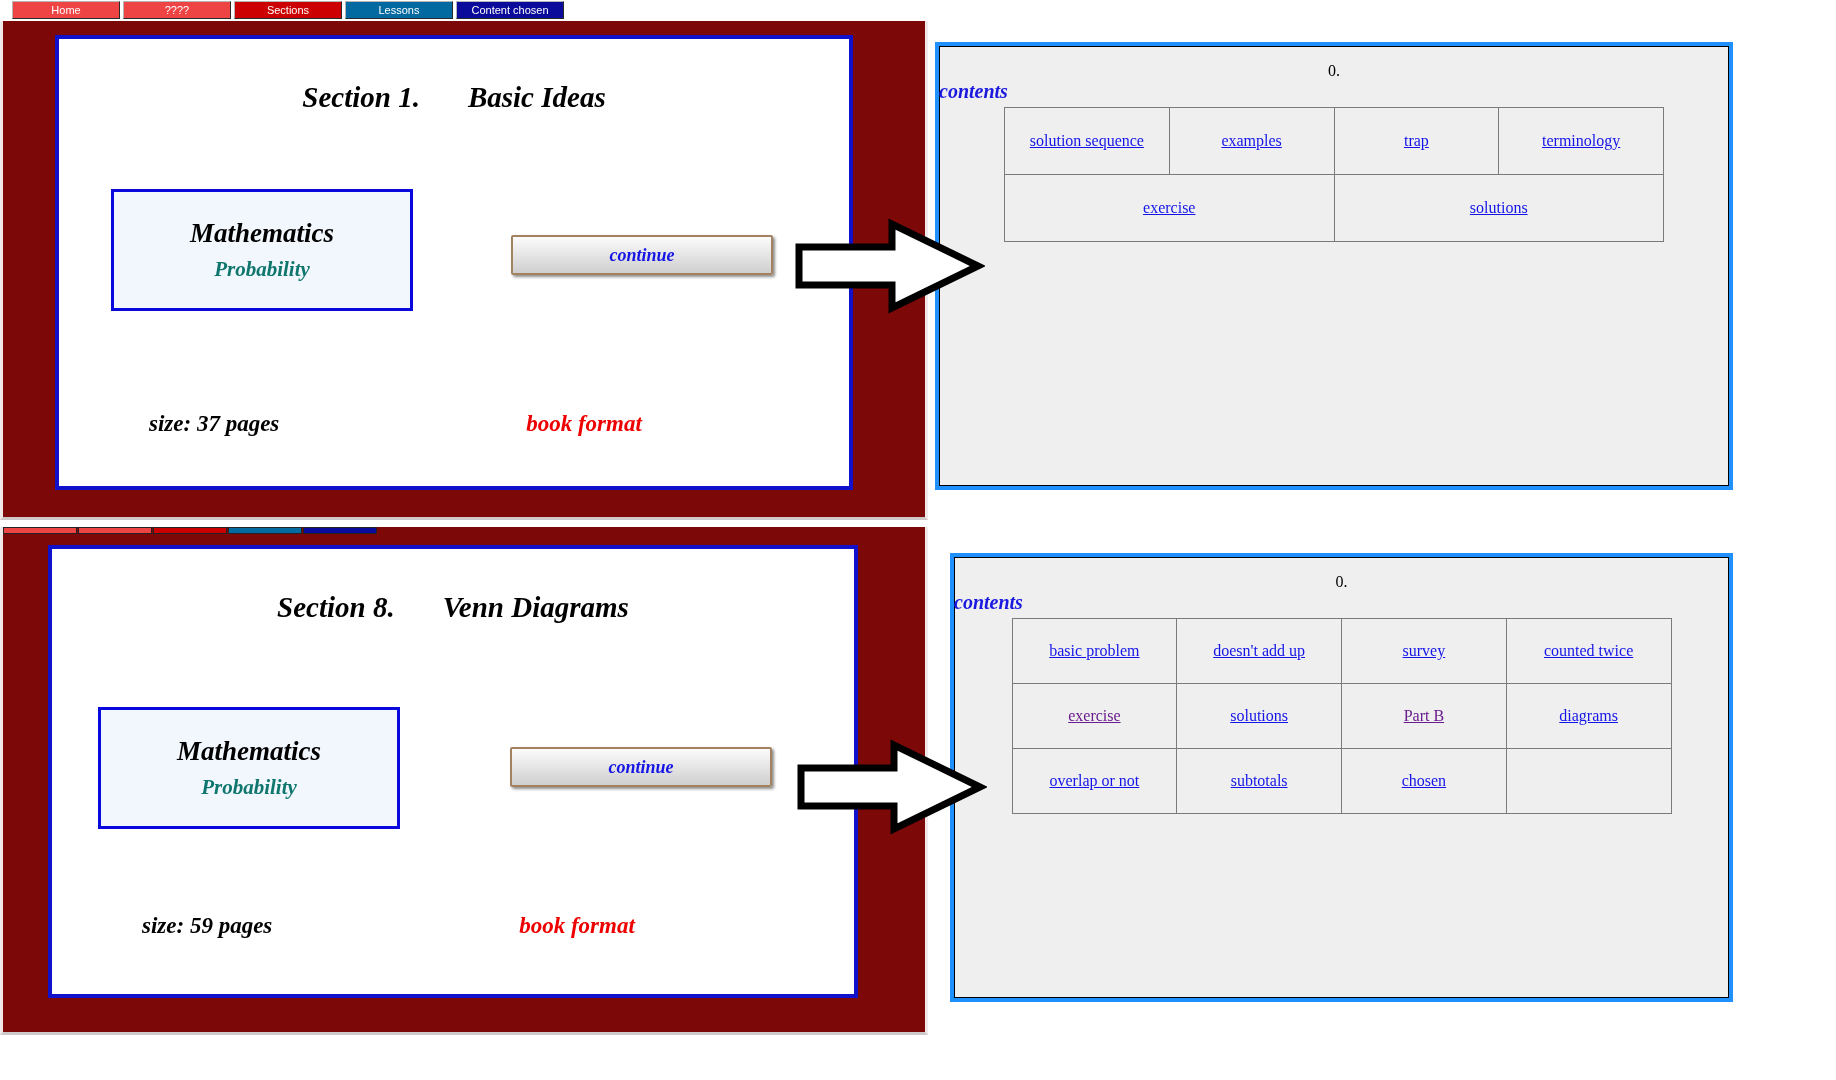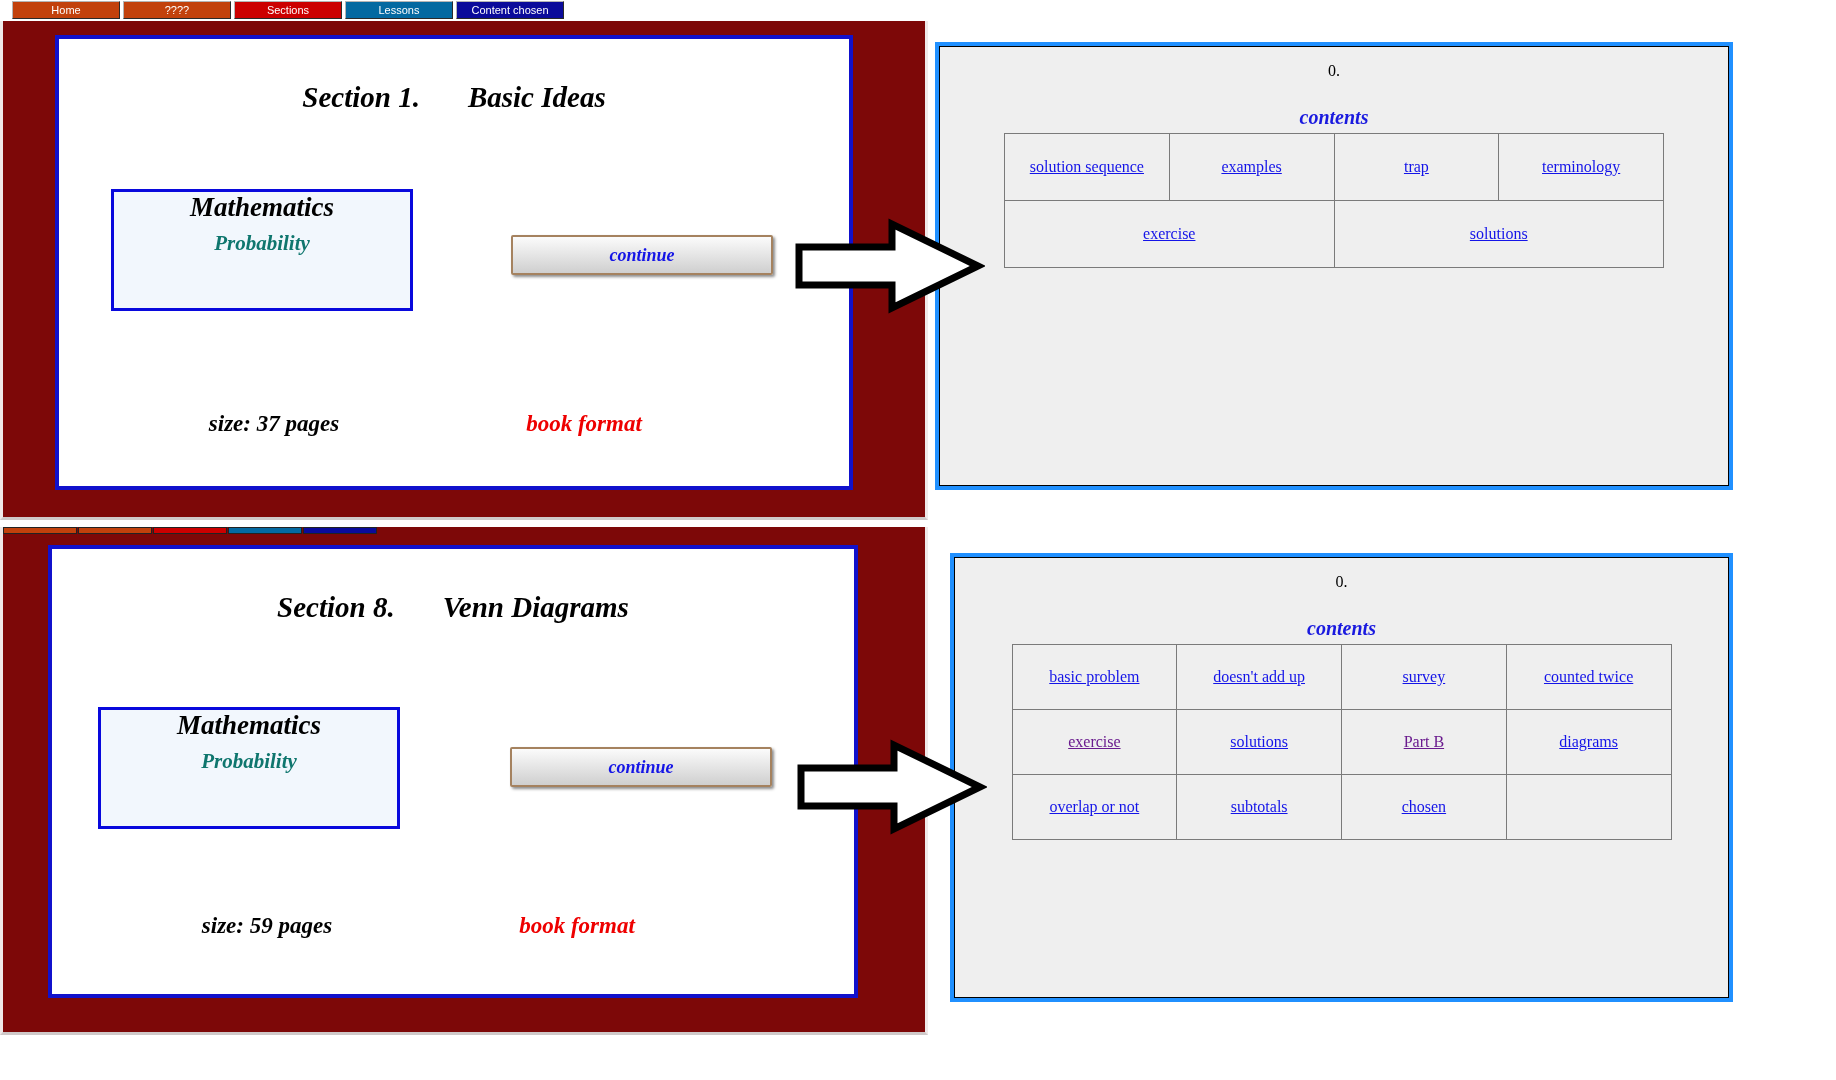--- a/index.html
+++ b/index.html
@@ -20,21 +20,21 @@
   }
   .nav-btn {
     width:108px; height:18px;
     display:flex; align-items:center; justify-content:center;
     font-family:"Liberation Sans", sans-serif;
     font-size:11px; color:#ffffff;
     border:1px solid;
     border-color:#b5b5b5 #2a2a2a #2a2a2a #b5b5b5;
     cursor:pointer; user-select:none;
   }
-  .nav-gray   { background:#c2410c; }
+  .nav-gray   { background:#ef4444; }
   .nav-red    { background:#cc0000; }
   .nav-maroon { background:#0369a1; }
   .nav-navy   { background:#0b0b9b; }
 
   
   .window {
     position:absolute; left:0; width:928px;
     background:#7d0808;
     border-left:3px solid #efe9e9;
     border-right:3px solid #efe9e9;
@@ -64,42 +64,41 @@
     white-space:nowrap;
   }
   .sec-prefix { margin-right:48px; }
 
   .subject-box {
     position:absolute; left:52px; top:150px;
     width:302px; height:122px;
     background:#f2f7fd;
     border:3px solid #0909dd;
     display:flex; flex-direction:column;
-    align-items:center; gap:8px;
+    align-items:center; justify-content:center; gap:8px;
   }
   .card2 .subject-box { top:158px; left:46px; }
   .subject { font-size:27px; font-weight:bold; font-style:italic; color:#000; }
   .topic   { font-size:21px; font-weight:bold; font-style:italic; color:#0f766e;font-family:Liberation Serif, serif; }
 
   .continue-btn {
     position:absolute; left:452px; top:196px;
     width:262px; height:40px;
     background:linear-gradient(#fbfbfb, #cfcfcf);
     border:2px solid #a5825f;
     border-radius:2px;
     box-shadow:2px 2px 3px rgba(0,0,0,0.45);
     font-family:"Liberation Serif", serif;
     font-size:18px; font-weight:bold; font-style:italic; color:#1515e6;
     cursor:pointer;
   }
   .card2 .continue-btn { left:458px; top:198px; }
 
   .size-text {
     position:absolute; left:90px; top:372px; width:250px;
-    text-align:center;
     font-size:23px; font-weight:bold; font-style:italic; color:#000;
   }
   .format-text {
     position:absolute; left:400px; top:372px; width:250px;
     text-align:center;
     font-size:23px; font-weight:bold; font-style:italic; color:#ee0000;
   }
   .card2 .size-text, .card2 .format-text { top:364px; }
 
   
@@ -110,21 +109,21 @@
     box-shadow:inset 0 0 0 1px #000000;
   }
   .panel1 { left:935px; top:42px;  width:798px; height:448px; }
   .panel2 { left:950px; top:553px; width:783px; height:449px; }
 
   .pnum {
     margin-top:16px; text-align:center;
     font-size:16px; color:#000;
   }
   .contents-heading {
-    margin-top:26px; margin-bottom:3px; text-align:center;
+    margin-bottom:3px; text-align:left;
     font-size:20px; font-weight:bold; font-style:italic; color:#1a1adf;
   }
   table.contents-table {
     border-collapse:collapse;
     margin:4px auto 0 auto;
     width:660px;
     table-layout:fixed;
   }
   .contents-table td {
     border:1px solid #7a7a7a;

